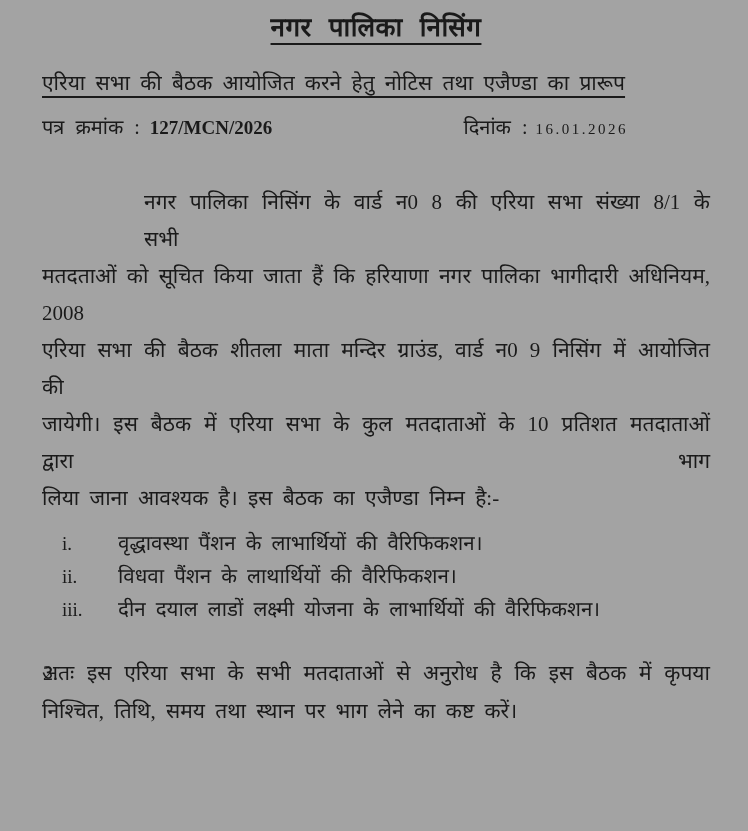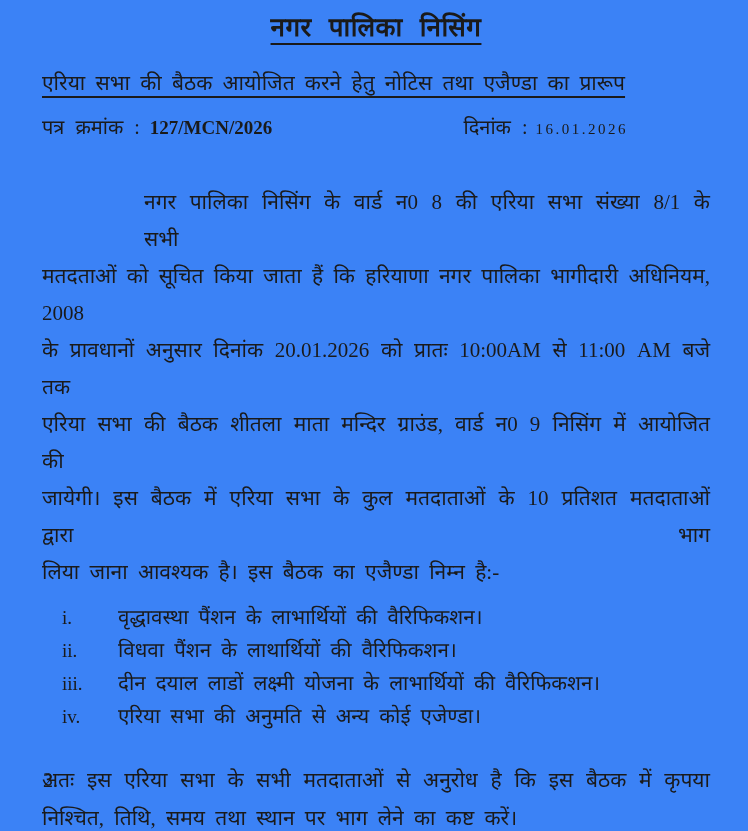--- a/index.html
+++ b/index.html
@@ -5,21 +5,21 @@
   html, body {
     margin: 0;
     padding: 0;
     background: #ffffff;
   }
   .page {
     position: relative;
     width: 748px;
     height: 831px;
     box-sizing: border-box;
-    background: #3b82f6;
+    background: #a3a3a3;
     color: #1a1a1a;
     font-family: "Liberation Serif", "DejaVu Serif", serif;
     font-size: 21px;
     padding: 6px 38px 0 42px;
     overflow: hidden;
   }
   
   .title-wrap {
     text-align: center;
     padding-top: 2px;
@@ -132,43 +132,38 @@
       <span>पत्र क्रमांक :</span><span class="ref-number">127/MCN/2026</span>
     </span>
     <span class="date-block">
       <span>दिनांक :</span><span class="date-value">16.01.2026</span>
     </span>
   </div>
 
   <div class="para1">
     <div class="pline jline">नगर पालिका निसिंग के वार्ड न0 8 की एरिया सभा संख्या 8/1 के सभी</div>
     <div class="pline jline">मतदताओं को सूचित किया जाता हैं कि हरियाणा नगर पालिका भागीदारी अधिनियम, 2008</div>
-    <div class="pline jline">के प्रावधानों अनुसार दिनांक 20.01.2026 को प्रातः 10:00AM से 11:00 AM बजे तक</div>
     <div class="pline jline">एरिया सभा की बैठक शीतला माता मन्दिर ग्राउंड, वार्ड न0 9 निसिंग में आयोजित की</div>
     <div class="pline jline">जायेगी। इस बैठक में एरिया सभा के कुल मतदाताओं के 10 प्रतिशत मतदाताओं द्वारा भाग</div>
     <div class="pline">लिया जाना आवश्यक है। इस बैठक का एजैण्डा निम्न है:-</div>
   </div>
 
   <div class="agenda">
     <div class="agenda-row">
       <span class="agenda-num">i.</span>
       <span class="agenda-text">वृद्धावस्था पैंशन के लाभार्थियों की वैरिफिकशन।</span>
     </div>
     <div class="agenda-row">
       <span class="agenda-num">ii.</span>
       <span class="agenda-text">विधवा पैंशन के लाथार्थियों की वैरिफिकशन।</span>
     </div>
     <div class="agenda-row">
       <span class="agenda-num">iii.</span>
       <span class="agenda-text">दीन दयाल लाडों लक्ष्मी योजना के लाभार्थियों की वैरिफिकशन।</span>
     </div>
-    <div class="agenda-row">
-      <span class="agenda-num">iv.</span>
-      <span class="agenda-text">एरिया सभा की अनुमति से अन्य कोई एजेण्डा।</span>
-    </div>
   </div>
 
   <div class="para2">
     <span class="para2-num">2.</span>
     <div class="pline jline">अतः इस एरिया सभा के सभी मतदाताओं से अनुरोध है कि इस बैठक में कृपया</div>
     <div class="pline">निश्चित, तिथि, समय तथा स्थान पर भाग लेने का कष्ट करें।</div>
   </div>
 
 </div>
 

